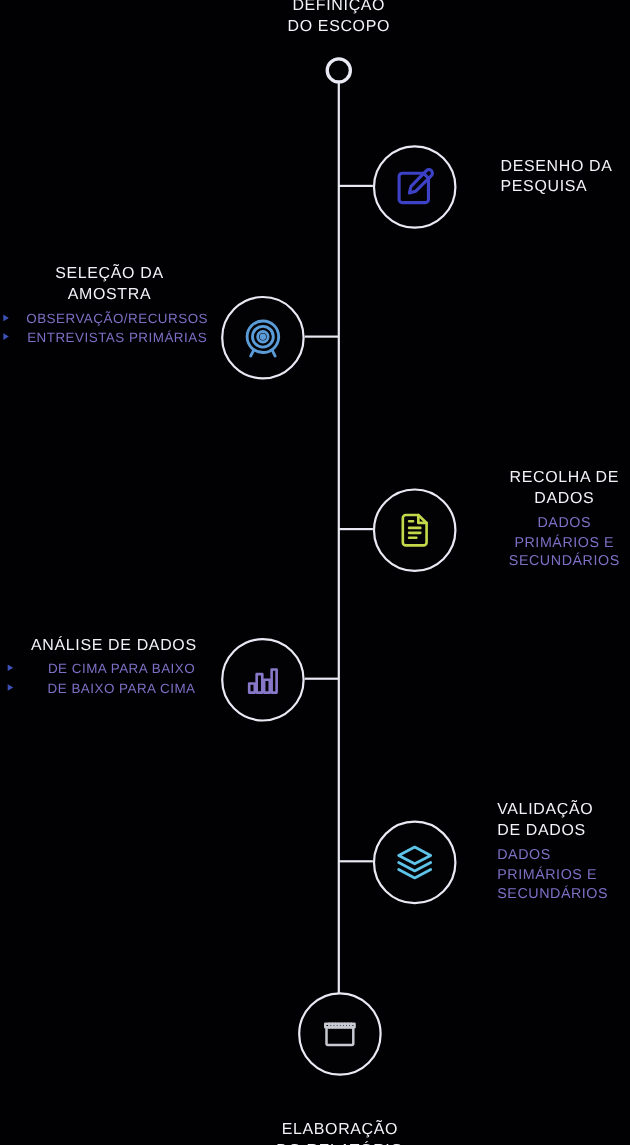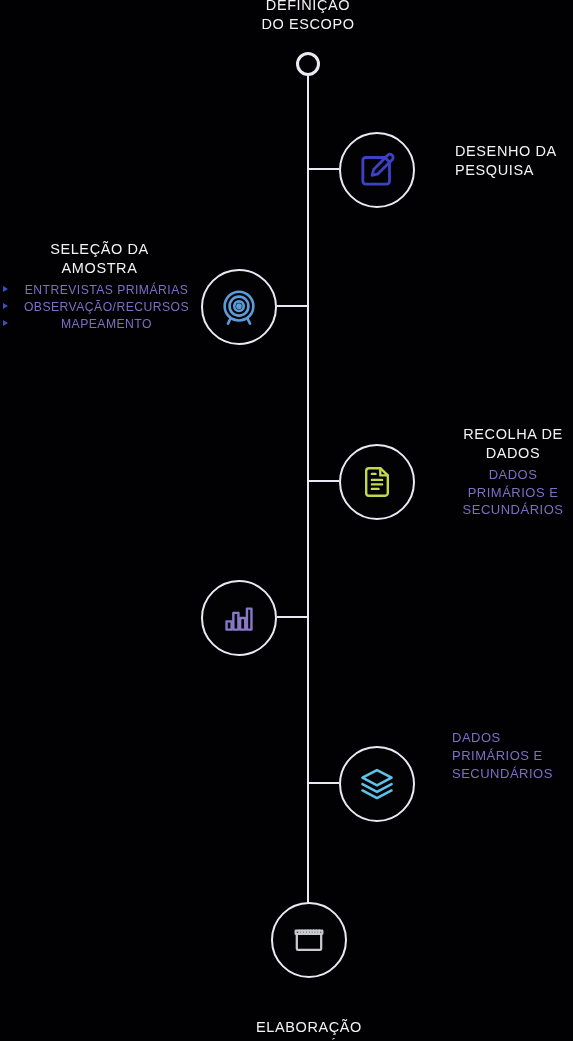--- a/index.html
+++ b/index.html
@@ -111,24 +111,23 @@
         <circle cx="12" cy="11.5" r="2.7"></circle>
         <circle cx="12" cy="11.5" r="0.9" fill="#5b9bd8"></circle>
         <path d="M7.2 18.4l-1.5 3.1M16.8 18.4l1.5 3.1"></path>
       </svg>
     </span>
   </div>
   <div class="label t-left" style="left:2px;top:240px;width:195px;">
     <div class="head">SELEÇÃO DA
 AMOSTRA</div>
     <ul class="bullets">
+      <li><span class="bul"></span><span class="txt">OBSERVAÇÃO/RECURSOS</span></li>
       <li><span class="bul"></span><span class="txt">ENTREVISTAS
 PRIMÁRIAS</span></li>
-      <li><span class="bul"></span><span class="txt">OBSERVAÇÃO/RECURSOS</span></li>
-      <li><span class="bul"></span><span class="txt">MAPEAMENTO</span></li>
     </ul>
   </div>
 
   <div class="connector" style="left:308px;top:480px;width:31px;"></div>
   <div class="node big" style="left:339px;top:444px;">
     <span>
       <svg width="36" height="36" viewBox="0 0 24 24" fill="none" stroke="#c3d84b" stroke-width="1.6" stroke-linecap="round" stroke-linejoin="round">
         <path d="M14.2 2.8H6.6a1.8 1.8 0 0 0-1.8 1.8v14.8a1.8 1.8 0 0 0 1.8 1.8h10.8a1.8 1.8 0 0 0 1.8-1.8V7.6z"></path>
         <path d="M14.2 2.8v4.8h5"></path>
         <path d="M8.6 6.6h2.4M8.6 10.6h6.8M8.6 13.6h6.8M8.6 16.6h4.4"></path>
@@ -147,32 +146,41 @@
   <div class="node big" style="left:201px;top:580px;">
     <span>
       <svg width="34" height="34" viewBox="0 0 24 24" fill="none" stroke="#8878c8" stroke-width="1.7" stroke-linecap="round" stroke-linejoin="round">
         <rect x="3.2" y="14.4" width="3.6" height="5.8"></rect>
         <rect x="8.0" y="8.4" width="3.6" height="11.8"></rect>
         <rect x="12.8" y="12.0" width="3.6" height="8.2"></rect>
         <rect x="17.6" y="5.4" width="3.2" height="14.8"></rect>
       </svg>
     </span>
   </div>
+  <div class="label t-left" style="left:6px;top:578px;width:195px;">
+    <div class="head">ANÁLISE DE DADOS</div>
+    <ul class="bullets">
+      <li><span class="bul"></span><span class="txt">DE CIMA PARA BAIXO</span></li>
+      <li><span class="bul"></span><span class="txt">DE BAIXO PARA CIMA</span></li>
+    </ul>
+  </div>
 
   <div class="connector" style="left:308px;top:782px;width:31px;"></div>
   <div class="node big" style="left:339px;top:746px;">
     <span>
       <svg width="38" height="38" viewBox="0 0 24 24" fill="none" stroke="#5ec3e8" stroke-width="1.6" stroke-linecap="round" stroke-linejoin="round">
         <path d="M12 3.2 2.8 8 12 12.8 21.2 8z"></path>
         <path d="M2.8 12.1 12 16.9l9.2-4.8"></path>
         <path d="M2.8 16.1 12 20.9l9.2-4.8"></path>
       </svg>
     </span>
   </div>
   <div class="label t-right" style="left:452px;top:727px;width:122px;">
+    <div class="head">VALIDAÇÃO
+DE DADOS</div>
     <div class="sub">DADOS
 PRIMÁRIOS E
 SECUNDÁRIOS</div>
   </div>
 
   <div class="node big" style="left:271px;top:902px;">
     <span>
       <svg width="34" height="34" viewBox="0 0 24 24" fill="none" stroke="#c9c9d2" stroke-width="1.6" stroke-linecap="round" stroke-linejoin="round">
         <rect x="3.4" y="7.6" width="17.2" height="11.4" rx="0.9"></rect>
         <path d="M2.6 7.6h18.8V5.4H2.6z"></path>

